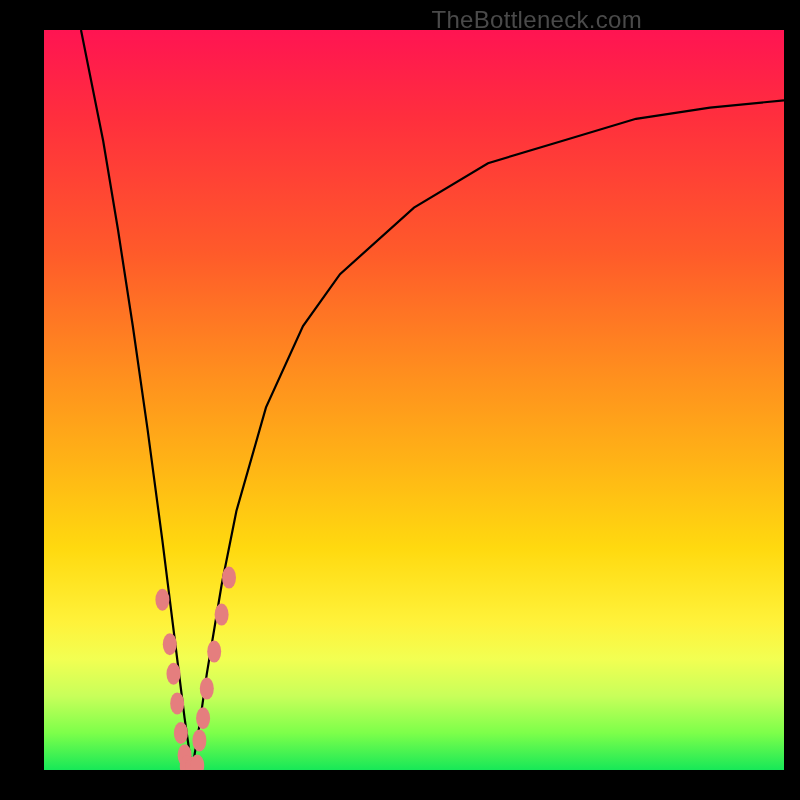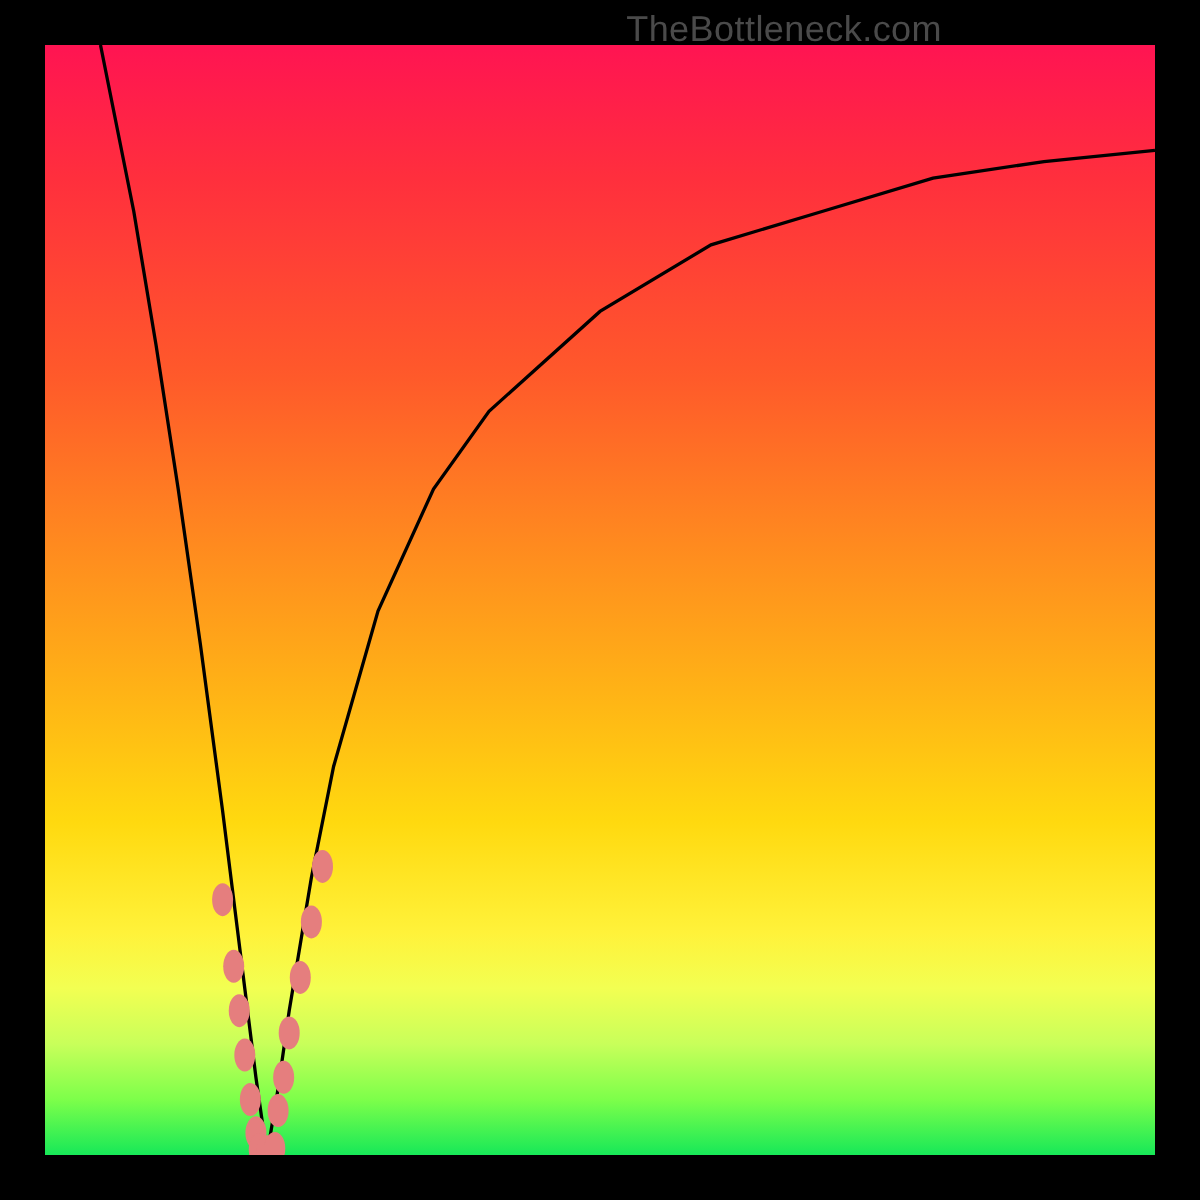--- a/index.html
+++ b/index.html
@@ -6,21 +6,21 @@
     margin: 0;
     padding: 0;
     width: 800px;
     height: 800px;
     overflow: hidden;
     background: #000;
     font-family: Arial, Helvetica, sans-serif;
   }
   .frame {
     position: absolute;
-    left: 0;
+    left: 14px;
     top: 0;
     width: 640px;
     height: 800px;
     background: #000;
   }
   .plot-area {
     position: absolute;
     left: 30px;
     top: 30px;
     width: 740px;

